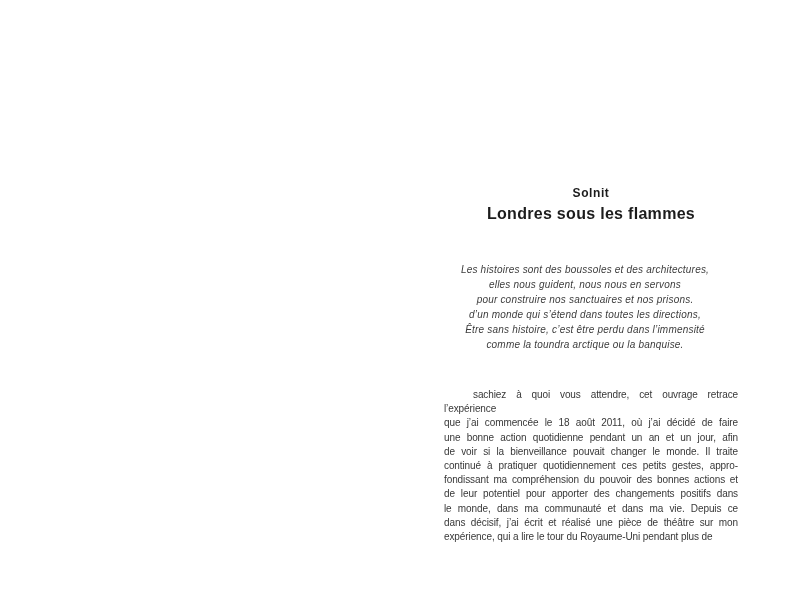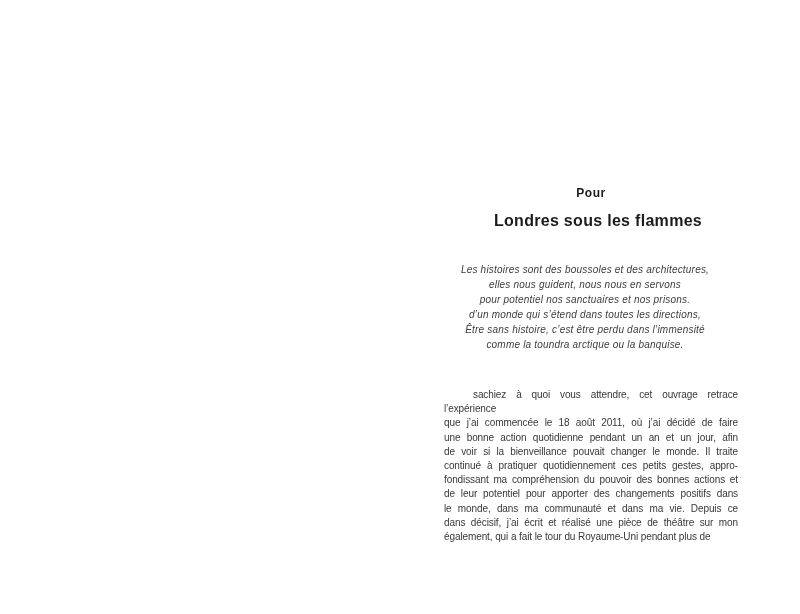--- a/index.html
+++ b/index.html
@@ -106,41 +106,41 @@
 </style>
 </head>
 <body>
 
 <div class="spread">
 
   <div class="page page-left"></div>
 
   <div class="page page-right"></div>
 
-  <div class="section-label">Pour</div>
+  <div class="section-label">Solnit</div>
 
-  <h1 class="chapter-title" style="margin:7px;text-align:center;">Londres sous les flammes</h1>
+  <h1 class="chapter-title" style="margin:0;text-align:center;">Londres sous les flammes</h1>
 
   <div class="epigraph">
       <div class="quote-line">Les histoires sont des boussoles et des architectures,</div>
       <div class="quote-line">elles nous guident, nous nous en servons</div>
-      <div class="quote-line">pour potentiel nos sanctuaires et nos prisons.</div>
+      <div class="quote-line">pour construire nos sanctuaires et nos prisons.</div>
       <div class="quote-line">d’un monde qui s’étend dans toutes les directions,</div>
       <div class="quote-line">Être sans histoire, c’est être perdu dans l’immensité</div>
       <div class="quote-line">comme la toundra arctique ou la banquise.</div>
     </div>
 
 
   <div class="body-text">
       <div class="body-line">sachiez à quoi vous attendre, cet ouvrage retrace l’expérience</div>
       <div class="body-line">que j’ai commencée le 18 août 2011, où j’ai décidé de faire</div>
       <div class="body-line">une bonne action quotidienne pendant un an et un jour, afin</div>
       <div class="body-line">de voir si la bienveillance pouvait changer le monde. Il traite</div>
       <div class="body-line">continué à pratiquer quotidiennement ces petits gestes, appro-</div>
       <div class="body-line">fondissant ma compréhension du pouvoir des bonnes actions et</div>
       <div class="body-line">de leur potentiel pour apporter des changements positifs dans</div>
       <div class="body-line">le monde, dans ma communauté et dans ma vie. Depuis ce</div>
       <div class="body-line">dans décisif, j’ai écrit et réalisé une pièce de théâtre sur mon</div>
-      <div class="body-line">également, qui a fait le tour du Royaume-Uni pendant plus de</div>
+      <div class="body-line">expérience, qui a lire le tour du Royaume-Uni pendant plus de</div>
     </div>
 
 
 </div>
 
 </body></html>

